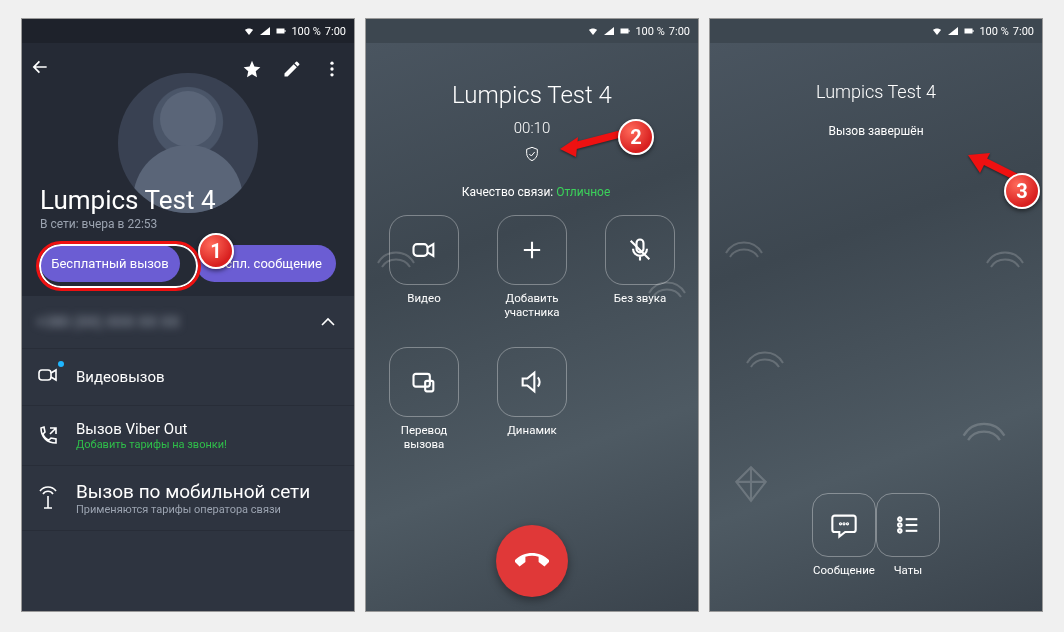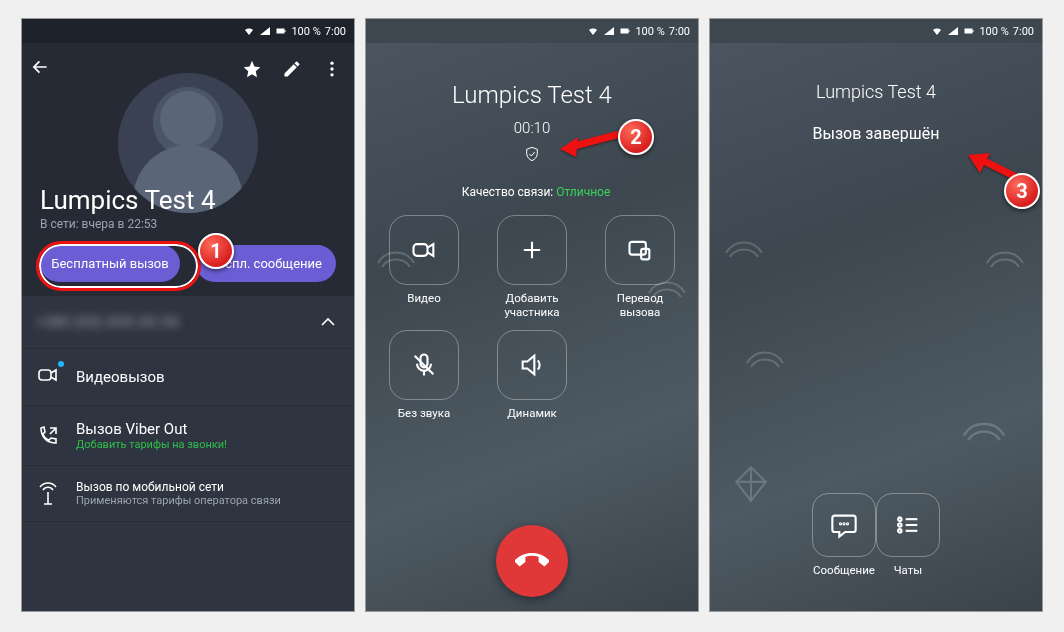--- a/index.html
+++ b/index.html
@@ -93,24 +93,24 @@
     color:#fff; flex:1; display:flex; flex-direction:column; align-items:center;
     position:relative; overflow:hidden;
   }
   .callbg .deco{position:absolute;opacity:.18;stroke:#fff;fill:none;stroke-width:2;}
   .call-name{ font-size:24px; font-weight:300; margin-top:38px;}
   .call-name.sm{font-size:18px;}
   .call-timer{ font-size:15px; margin-top:10px; font-weight:300;}
   .shield{ margin-top:8px;}
   .quality{ font-size:12px; margin-top:22px;margin-left:8px;}
   .quality .q{color:#3bd15a;}
-  .call-ended{ font-size:16px; margin-top:22px; font-weight:400;}
+  .call-ended{ font-size:12px; margin-top:22px; font-weight:400;}
   .grid6 {
     margin-top:16px; display:grid; grid-template-columns:repeat(3,1fr);
-    gap:10px 20px; padding:0 14px; width:100%;
+    gap:27px 20px; padding:0 14px; width:100%;
   }
   .gbtn{ display:flex; flex-direction:column; align-items:center; gap:6px;}
   .gbtn .circ{
     width:70px;height:70px;border-radius:18px;border:1.5px solid #ffffff55;
     display:flex;align-items:center;justify-content:center;
   }
   .gbtn svg{width:28px;height:28px;fill:none;stroke:#fff;stroke-width:1.8;}
   .gbtn .lbl{font-size:11.5px;text-align:center;line-height:1.25;min-height:28px;}
   .hang{
     margin-top:auto; margin-bottom:14px;
@@ -213,21 +213,21 @@
       <div>
         <div style="font-size:15px">Вызов Viber Out</div>
         <div class="s1-subtitle green">Добавить тарифы на звонки!</div>
       </div>
     </div>
     <div class="s1-row">
       <svg viewBox="0 0 24 24">
           <path d="M12 10v12M8 22h8M7 8a6 6 0 0110 0M4 5a10 10 0 0116 0"></path>
         </svg>
       <div>
-        <div style="font-size:12px">Вызов по мобильной сети</div>
+        <div style="font-size:19px">Вызов по мобильной сети</div>
         <div class="s1-subtitle gray">Применяются тарифы оператора связи</div>
       </div>
     </div>
   </div>
 
   <div class="badge" style="top:214px;left:176px">1</div>
 </div>
 
 <div class="phone">
   <div class="statusbar" style="background:#3d4750">
@@ -277,34 +277,34 @@
         <div class="circ">
             <svg viewBox="0 0 24 24">
               <path d="M12 5v14M5 12h14"></path>
             </svg>
           </div>
         <div class="lbl">Добавить участника</div>
       </div>
       <div class="gbtn">
         <div class="circ">
             <svg viewBox="0 0 24 24">
+              <rect x="9" y="3" width="6" height="11" rx="3"></rect>
+              <path d="M6 11a6 6 0 0012 0M12 17v4M4 4l16 16"></path>
+            </svg>
+          </div>
+        <div class="lbl">Без звука</div>
+      </div>
+      <div class="gbtn">
+        <div class="circ">
+            <svg viewBox="0 0 24 24">
               <rect x="3" y="5" width="14" height="11" rx="2"></rect>
               <rect x="13" y="11" width="7" height="9" rx="1.5"></rect>
             </svg>
           </div>
         <div class="lbl">Перевод вызова</div>
-      </div>
-      <div class="gbtn">
-        <div class="circ">
-            <svg viewBox="0 0 24 24">
-              <rect x="9" y="3" width="6" height="11" rx="3"></rect>
-              <path d="M6 11a6 6 0 0012 0M12 17v4M4 4l16 16"></path>
-            </svg>
-          </div>
-        <div class="lbl">Без звука</div>
       </div>
       <div class="gbtn">
         <div class="circ">
             <svg viewBox="0 0 24 24">
               <path d="M4 9v6h4l6 5V4L8 9z"></path>
               <path d="M17 8a6 6 0 010 8"></path>
             </svg>
           </div>
         <div class="lbl">Динамик</div>
       </div>

